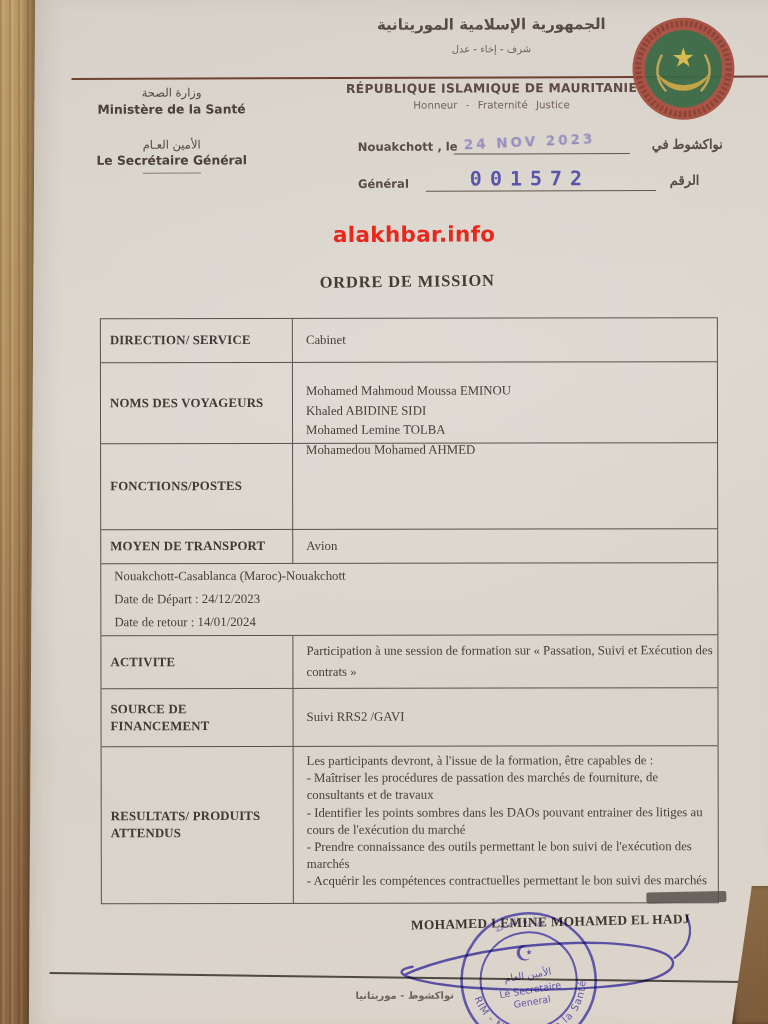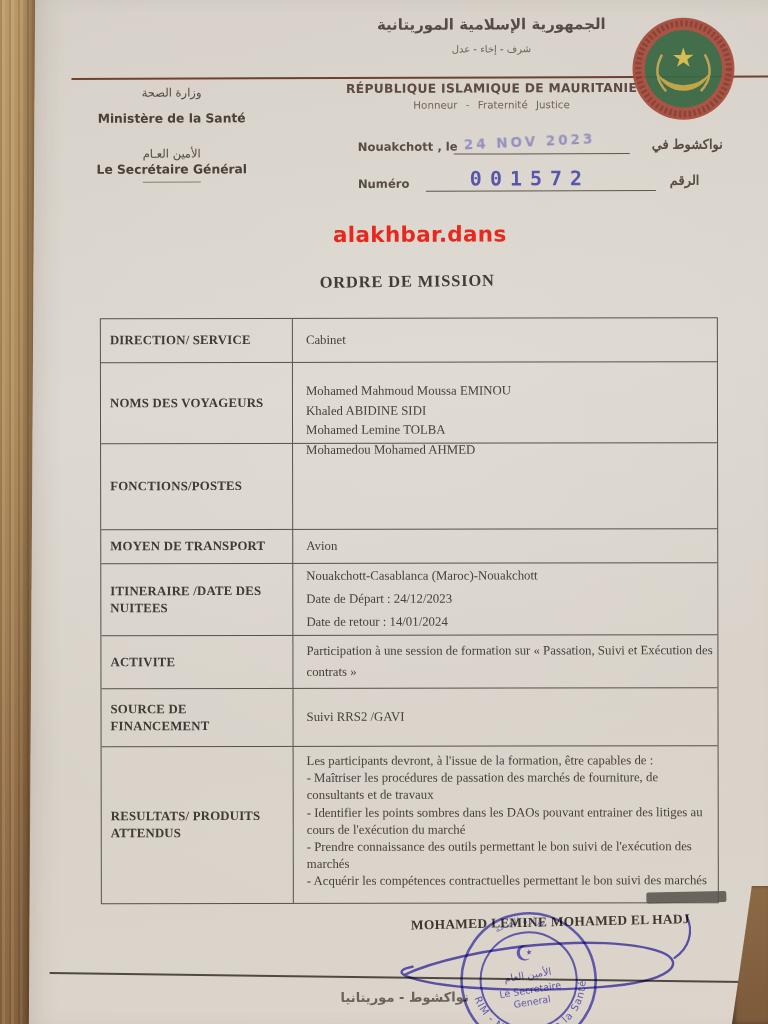--- a/index.html
+++ b/index.html
@@ -29,21 +29,21 @@
         font-size:15px;font-weight:bold;color:#574c45;}
   .arabic-motto{position:absolute;left:330px;top:44px;width:320px;text-align:center;
         font-size:10px;color:#6f645c;}
   .seal{position:absolute;left:629px;top:17px;width:106px;height:106px;z-index:2;filter:saturate(.8) contrast(.92);opacity:.95;}
   .republic-fr{position:absolute;left:330px;top:82px;width:320px;text-align:center;
         font-family:"DejaVu Sans",sans-serif;font-size:12.3px;font-weight:bold;color:#5d4b42;letter-spacing:.3px;}
   .motto-fr{position:absolute;left:330px;top:99px;width:320px;text-align:center;
         font-family:"DejaVu Sans",sans-serif;font-size:10.3px;color:#73645b;word-spacing:5px;}
   .ministry{position:absolute;left:70px;top:85px;width:200px;text-align:center;color:#54483f;}
   .ministry .l1{font-size:11.5px;}
-  .ministry .l2{font-family:"DejaVu Sans",sans-serif;font-size:12.3px;font-weight:bold;margin-top:12px;color:#4c4038;}
+  .ministry .l2{font-family:"DejaVu Sans",sans-serif;font-size:12.3px;font-weight:bold;margin-top:3px;color:#4c4038;}
   .ministry .l3{font-size:11.5px;margin-top:21px;}
   .ministry .l4{font-family:"DejaVu Sans",sans-serif;font-size:12.3px;font-weight:bold;margin-top:2px;color:#4c4038;}
   .ministry .uline{width:58px;height:1px;background:#8a7d72;margin:5px auto 0;}
   
   .ref-label{position:absolute;font-family:"DejaVu Sans",sans-serif;font-size:11.6px;font-weight:bold;color:#584c43;}
   .ref-line{position:absolute;height:1.4px;background:#5f564c;}
   .ref-ar{position:absolute;font-family:Liberation Sans, sans-serif;font-size:13px;font-weight:bold;color:#584c43;}
   .date-stamp{position:absolute;left:462px;top:134px;font-family:"DejaVu Sans",sans-serif;
         font-size:13.5px;font-weight:bold;letter-spacing:3px;color:#5c55b2;opacity:.55;
         transform:rotate(-2.5deg);filter:blur(.4px);}
@@ -69,21 +69,21 @@
   .r5 .tvalue{line-height:23px;} .r6 .tvalue{line-height:21px;max-width:438px;}
   .r8 .tvalue{line-height:17.2px;align-items:flex-start;padding-top:6px;max-width:432px;}
   
   .signer{position:absolute;left:378px;top:915px;width:336px;text-align:center;
         font-size:13.4px;font-weight:bold;color:#3c362f;letter-spacing:.3px;transform:rotate(-1.1deg);}
   .smudge{position:absolute;left:642px;top:893px;width:80px;height:11px;background:#55514b;
         opacity:.85;border-radius:2px;transform:rotate(-1deg);}
   .footer-line{position:absolute;left:45px;top:971px;width:718px;height:1.6px;background:#4e4942;
         transform:rotate(.95deg);transform-origin:left center;}
   .footer-ar{position:absolute;left:300px;top:990px;width:200px;text-align:center;
-        font-family:"DejaVu Sans",sans-serif;font-size:13px;font-weight:bold;color:#6e635b;}
+        font-family:"DejaVu Sans",sans-serif;font-size:10px;font-weight:bold;color:#6e635b;}
   .stamp{position:absolute;left:428px;top:885px;width:192px;height:192px;z-index:5;
         mix-blend-mode:multiply;opacity:.88;transform:rotate(-9deg);}
   .signature{position:absolute;left:370px;top:895px;width:340px;height:125px;z-index:5;
         mix-blend-mode:multiply;opacity:.9;}
 </style>
 </head>
 <body>
 
 <div class="scene">
 
@@ -115,26 +115,26 @@
         <div class="l3 ar">الأمين العـام</div>
         <div class="l4">Le Secrétaire Général</div>
         <div class="uline"></div>
       </div>
 
       <div class="ref-label" style="left:356px;top:140px;">Nouakchott , le</div>
       <div class="ref-line" style="left:452px;top:154px;width:176px;"></div>
       <div class="date-stamp">24 NOV 2023</div>
       <div class="ref-ar ar" style="left:650px;top:138px;">نواكشوط في</div>
 
-      <div class="ref-label" style="left:356px;top:177px;">Numéro</div>
+      <div class="ref-label" style="left:356px;top:177px;">Général</div>
       <div class="ref-line" style="left:424px;top:191px;width:230px;"></div>
       <div class="num-stamp">001572</div>
       <div class="ref-ar ar" style="left:668px;top:174px;">الرقم</div>
 
-      <div class="watermark">alakhbar.dans</div>
+      <div class="watermark">alakhbar.info</div>
       <div class="doc-title">ORDRE DE MISSION</div>
 
       <div class="mission-table">
         <div class="trow r1">
           <div class="tlabel">DIRECTION/ SERVICE</div>
           <div class="tvalue">Cabinet</div>
         </div>
         <div class="trow r2">
           <div class="tlabel">NOMS DES VOYAGEURS</div>
           <div class="tvalue">Mohamed Mahmoud Moussa EMINOU
@@ -143,21 +143,20 @@
 Mohamedou Mohamed AHMED</div>
         </div>
         <div class="trow r3">
           <div class="tlabel">FONCTIONS/POSTES</div>
         </div>
         <div class="trow r4">
           <div class="tlabel">MOYEN DE TRANSPORT</div>
           <div class="tvalue">Avion</div>
         </div>
         <div class="trow r5">
-          <div class="tlabel">ITINERAIRE /DATE DES NUITEES</div>
           <div class="tvalue">Nouakchott-Casablanca (Maroc)-Nouakchott
 Date de Départ : 24/12/2023
 Date de retour : 14/01/2024</div>
         </div>
         <div class="trow r6">
           <div class="tlabel">ACTIVITE</div>
           <div class="tvalue">Participation à une session de formation sur « Passation, Suivi et Exécution des contrats »</div>
         </div>
         <div class="trow r7">
           <div class="tlabel">SOURCE DE FINANCEMENT</div>

